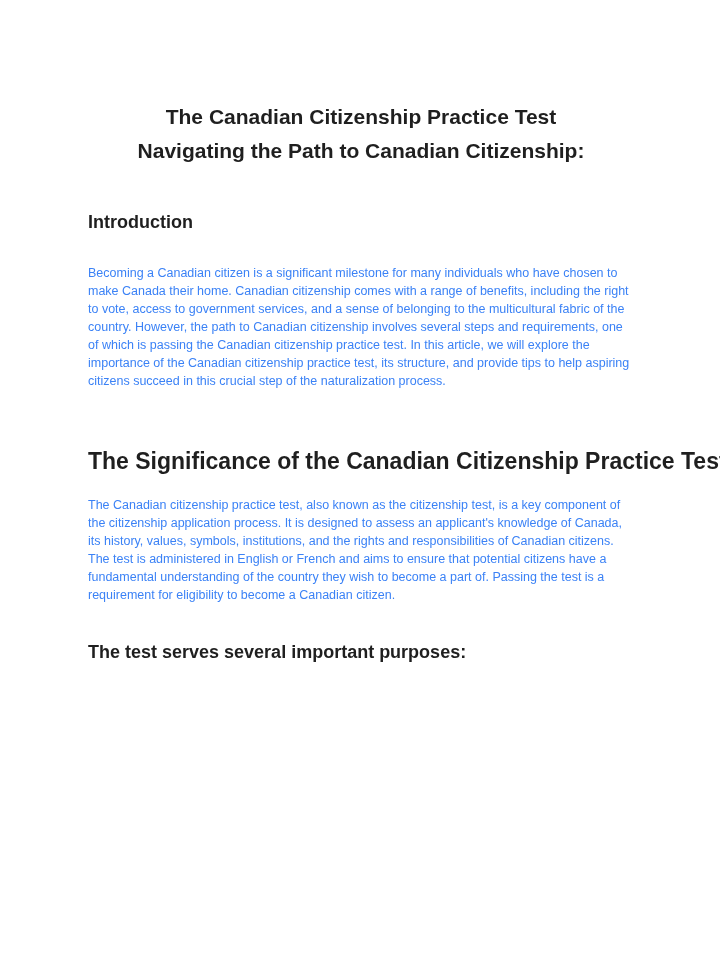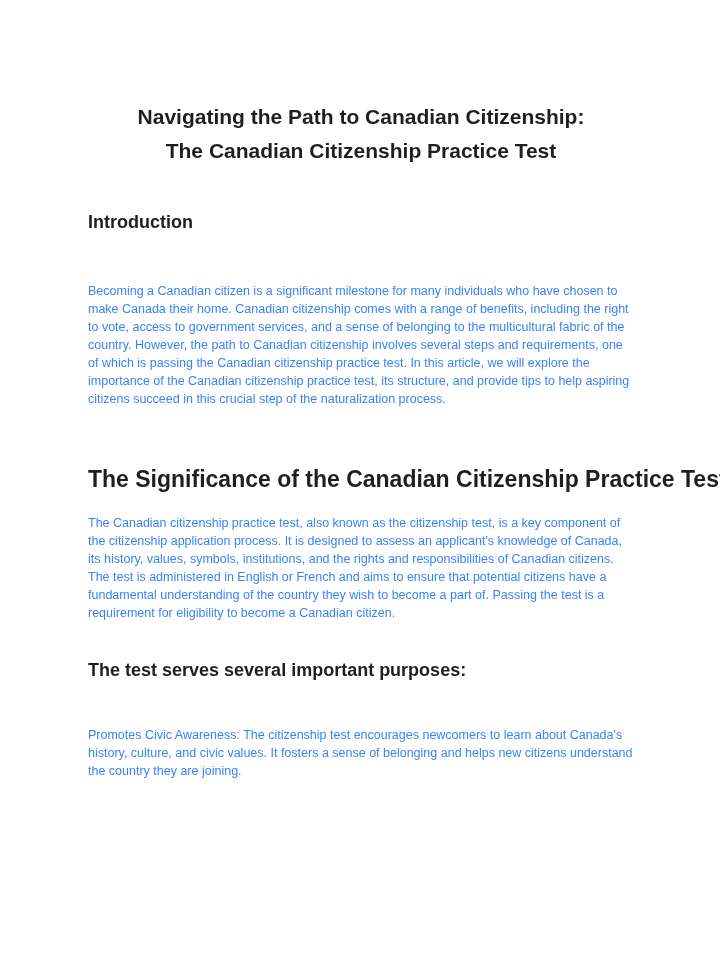--- a/index.html
+++ b/index.html
@@ -26,49 +26,48 @@
     color: #1f1f1f;
   }
   .doc-title span { display: block; }
   h2 {
     margin: 0;
     font-weight: bold;
     color: #1f1f1f;
     font-size: 18px;
     line-height: 21px;
   }
-  .sec0 h2 { margin-top: 44px; margin-bottom: 49px; }
+  .sec0 h2 { margin-top: 44px; margin-bottom: 31px; }
   .sec1 h2 { margin-top: 60px; margin-bottom: 24px; font-size: 23px; line-height: 22px; white-space: nowrap; }
   .sec2 h2 { margin-top: 38px; margin-bottom: 45px; }
   p {
     margin: 0 0 14px 0;
     font-size: 12.5px;
     line-height: 18px;
     color: #3b82f6;
     max-width: 546px;
   }
 </style>
 </head>
 <body>
 
 <div class="doc">
 
   <h1 class="doc-title">
+    <span>The Canadian Citizenship Practice Test</span>
     <span>Navigating the Path to Canadian Citizenship:</span>
-    <span>The Canadian Citizenship Practice Test</span>
   </h1>
 
   <div class="sec0">
     <h2>Introduction</h2>
     <p>Becoming a Canadian citizen is a significant milestone for many individuals who have chosen to make Canada their home. Canadian citizenship comes with a range of benefits, including the right to vote, access to government services, and a sense of belonging to the multicultural fabric of the country. However, the path to Canadian citizenship involves several steps and requirements, one of which is passing the Canadian citizenship practice test. In this article, we will explore the importance of the Canadian citizenship practice test, its structure, and provide tips to help aspiring citizens succeed in this crucial step of the naturalization process.</p>
   </div>
 
   <div class="sec1">
     <h2>The Significance of the Canadian Citizenship Practice Test</h2>
     <p>The Canadian citizenship practice test, also known as the citizenship test, is a key component of the citizenship application process. It is designed to assess an applicant's knowledge of Canada, its history, values, symbols, institutions, and the rights and responsibilities of Canadian citizens. The test is administered in English or French and aims to ensure that potential citizens have a fundamental understanding of the country they wish to become a part of. Passing the test is a requirement for eligibility to become a Canadian citizen.</p>
   </div>
 
   <div class="sec2">
     <h2>The test serves several important purposes:</h2>
-    <p>Promotes Civic Awareness: The citizenship test encourages newcomers to learn about Canada's history, culture, and civic values. It fosters a sense of belonging and helps new citizens understand the country they are joining.</p>
   </div>
 
 </div>
 
 </body></html>

